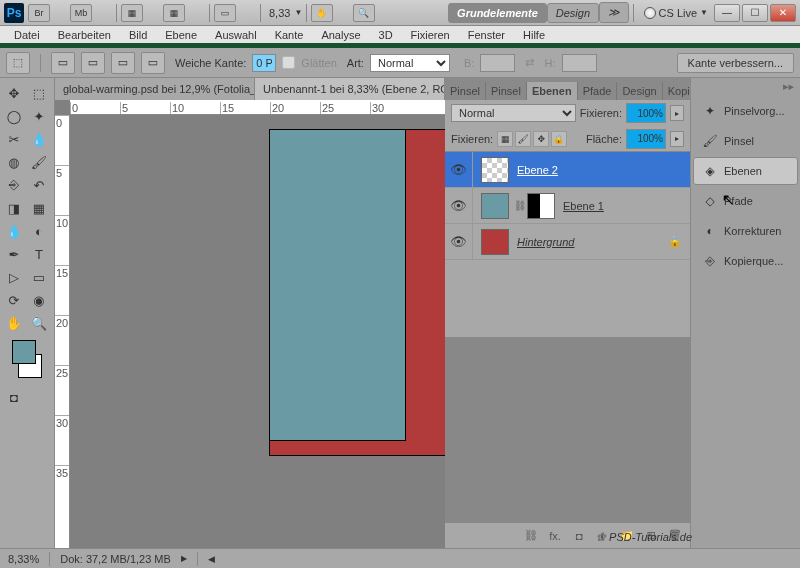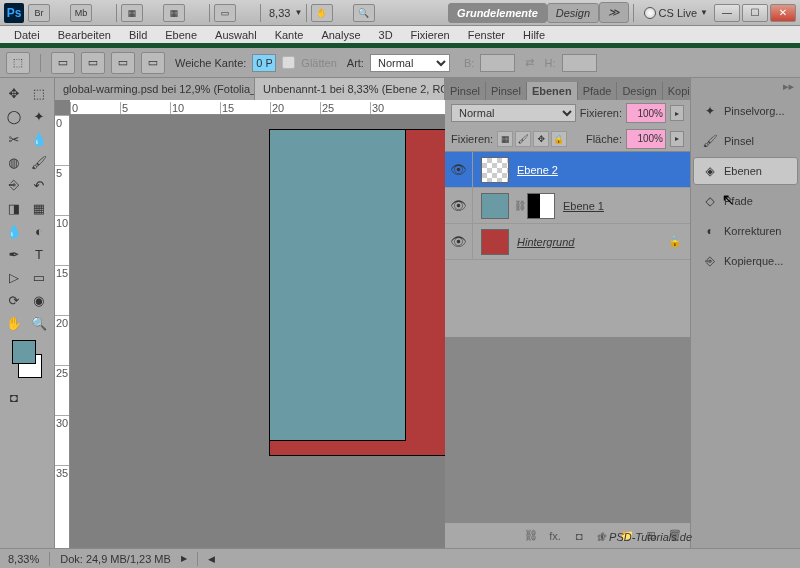--- a/index.html
+++ b/index.html
@@ -45,21 +45,21 @@
 .doc-artwork { position:absolute; left:200px; top:15px; }
 .doc-red { position:absolute; width:180px; height:325px; background:#b13a3a; box-shadow:0 0 0 1px #000; }
 .doc-teal { position:absolute; width:135px; height:310px; background:#6a9aa3; box-shadow:0 0 0 1px #000; top:0; left:0; }
 .panels { width:245px; background:#a0a0a0; display:flex; flex-direction:column; }
 .panel-tabs { height:22px; background:#8a8a8a; display:flex; align-items:flex-end; font-size:10px; overflow:hidden; }
 .panel-tab { padding:3px 5px; background:#8a8a8a; border-right:1px solid #777; color:#444; }
 .panel-tab.active { background:#a8a8a8; font-weight:bold; }
 .panel-opts { display:flex; align-items:center; height:26px; padding:0 6px; background:#a8a8a8; gap:4px; }
 .panel-opts2 { display:flex; align-items:center; height:26px; padding:0 6px; background:#a8a8a8; gap:4px; border-bottom:1px solid #888; }
 .mode-select { flex:1; height:18px; background:#ccc; border:1px solid #888; padding:0 3px; }
-.pct-input { width:40px; height:20px; background:#f9a8d4; border:1px solid #888; text-align:right; padding:0 2px; font-size:10px; }
+.pct-input { width:40px; height:20px; background:#0ea5e9; border:1px solid #888; text-align:right; padding:0 2px; font-size:10px; }
 .lock-icons { display:flex; gap:2px; }
 .lock-ic { width:16px; height:16px; background:#bbb; border:1px solid #999; font-size:9px; display:flex; align-items:center; justify-content:center; }
 .layers-list { flex:1; background:#a8a8a8; overflow:auto; }
 .layer-row { display:flex; align-items:center; height:36px; border-bottom:1px solid #999; background:#a8a8a8; }
 .layer-row.selected { background:#3874d1; color:#fff; }
 .layer-row.selected .layer-name { color:#fff; }
 .eye { width:28px; height:100%; display:flex; align-items:center; justify-content:center; border-right:1px solid #999; font-size:13px; }
 .layer-thumb { width:28px; height:26px; margin:0 4px; border:1px solid #666; background:#fff; flex-shrink:0; }
 .layer-thumb.checker { background:repeating-conic-gradient(#ccc 0 25%,#fff 0 50%) 0 0/10px 10px; }
 .layer-thumb.teal { background:#6a9aa3; }
@@ -143,20 +143,21 @@
   <input class="opt-input" value="0 Px" style="">
   <input type="checkbox" disabled="" style="">
   <span style="color:#888">Glätten</span>
   <span class="opt-label">Art:</span>
   <select class="opt-select"><option>Normal</option></select>
   <span style="color:#888;margin-left:8px">B:</span>
   <input class="opt-input" disabled="" style="background: rgb(187, 187, 187); width: 35px;">
   <span style="color:#888;margin:0 4px">⇄</span>
   <span style="color:#888">H:</span>
   <input class="opt-input" disabled="" style="background: rgb(187, 187, 187); width: 35px;">
+  <button class="opt-btn">Kante verbessern...</button>
 </div>
 
 <div class="main-area">
   <div class="toolbox">
     <div class="tool-row">
         <div class="tool">✥</div>
         <div class="tool">⬚</div>
       </div>
     <div class="tool-row">
         <div class="tool">◯</div>
@@ -331,20 +332,20 @@
     <div class="side-btn">
         <div class="side-ic">⎆</div>
         <span>Kopierque...</span>
       </div>
   </div>
 </div>
 
 <div class="statusbar">
   <span>8,33%</span>
   <div class="status-sep"></div>
-  <span>Dok: 24,9 MB/1,23 MB</span>
+  <span>Dok: 37,2 MB/1,23 MB</span>
   <span style="font-size:8px">▶</span>
   <div class="status-sep"></div>
   <span style="font-size:9px">◀</span>
 </div>
 
 <div class="watermark">✿ <span>PSD-Tutorials.de</span></div>
 <div class="cursor">↖</div>
 
 </body></html>

